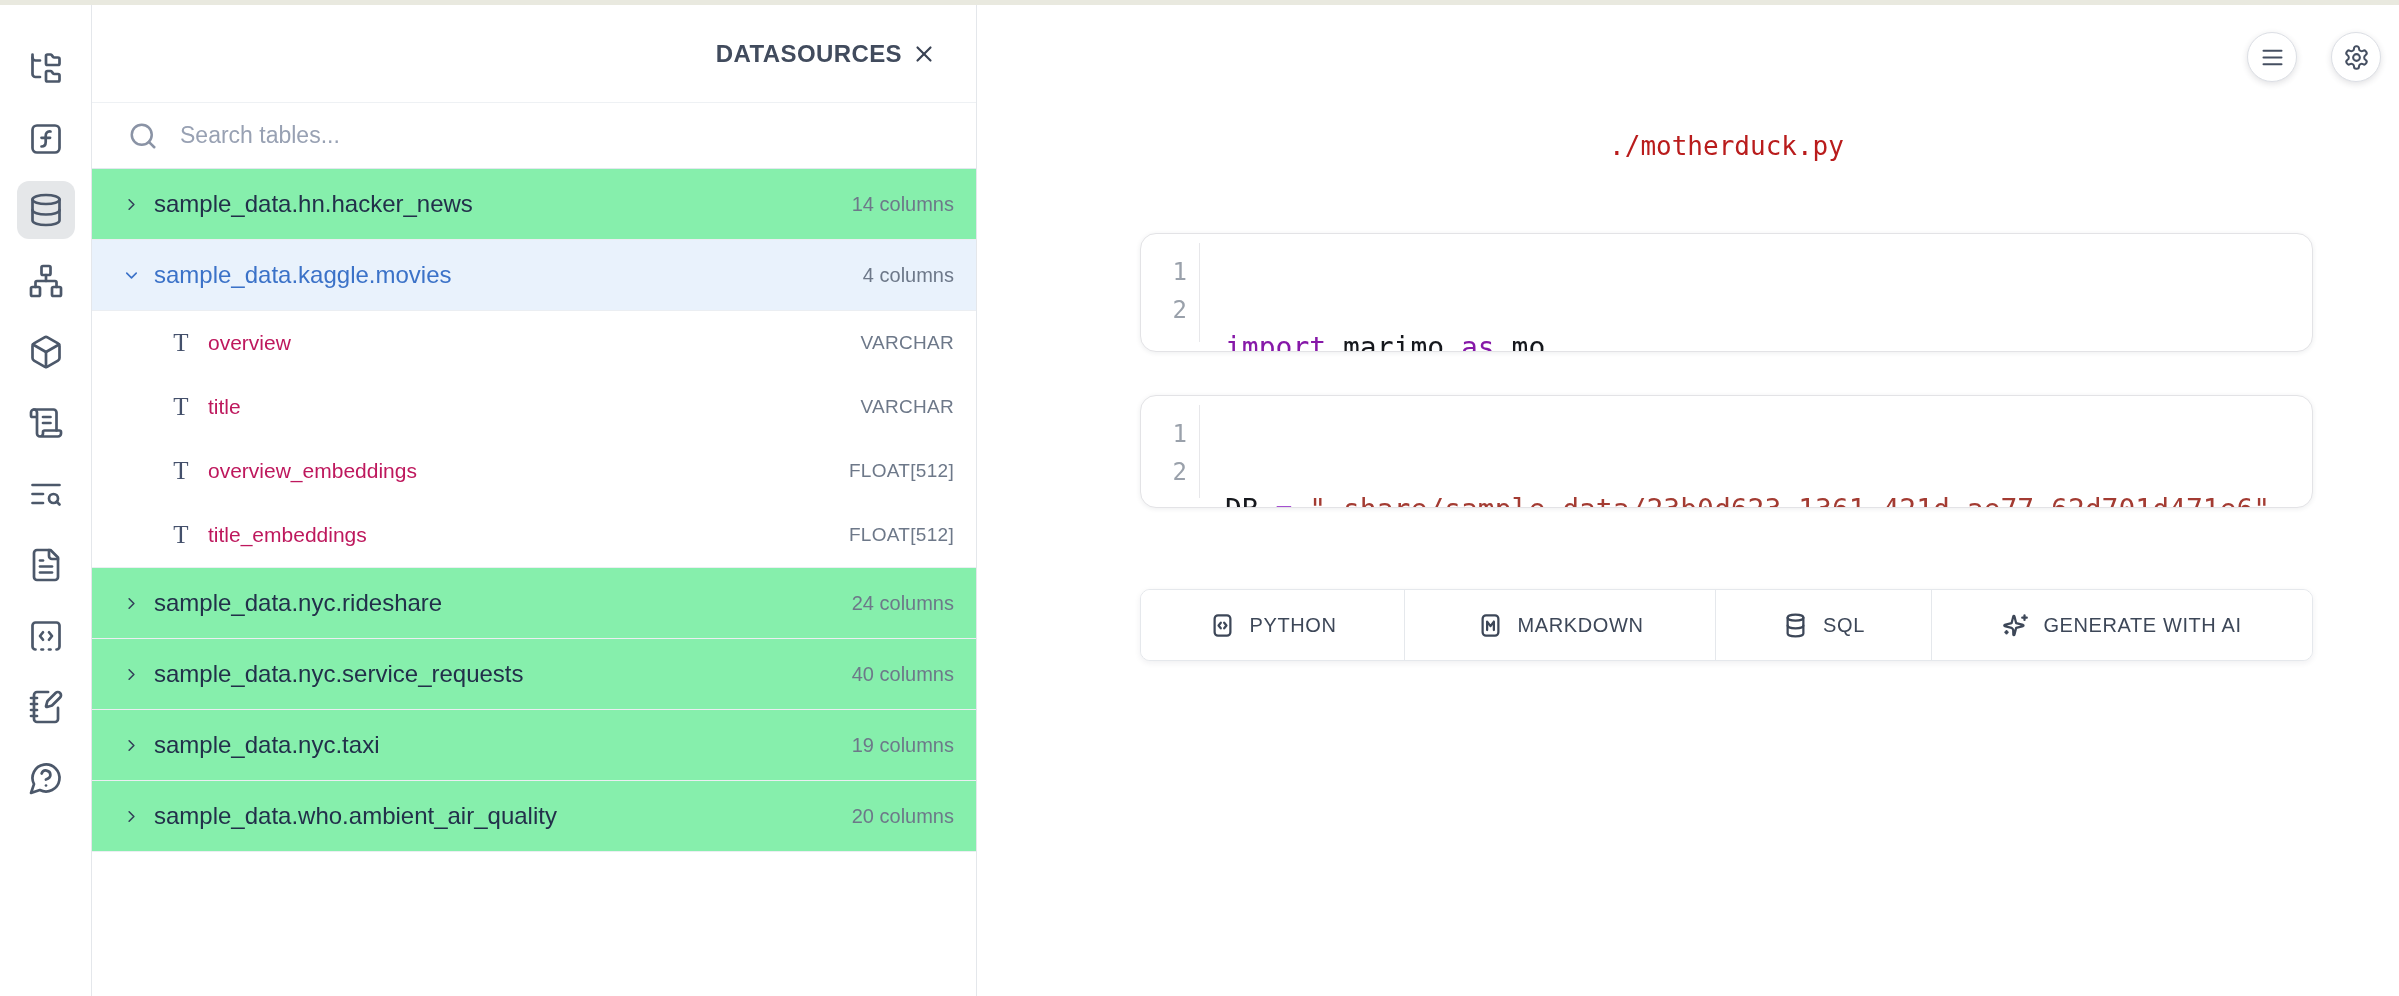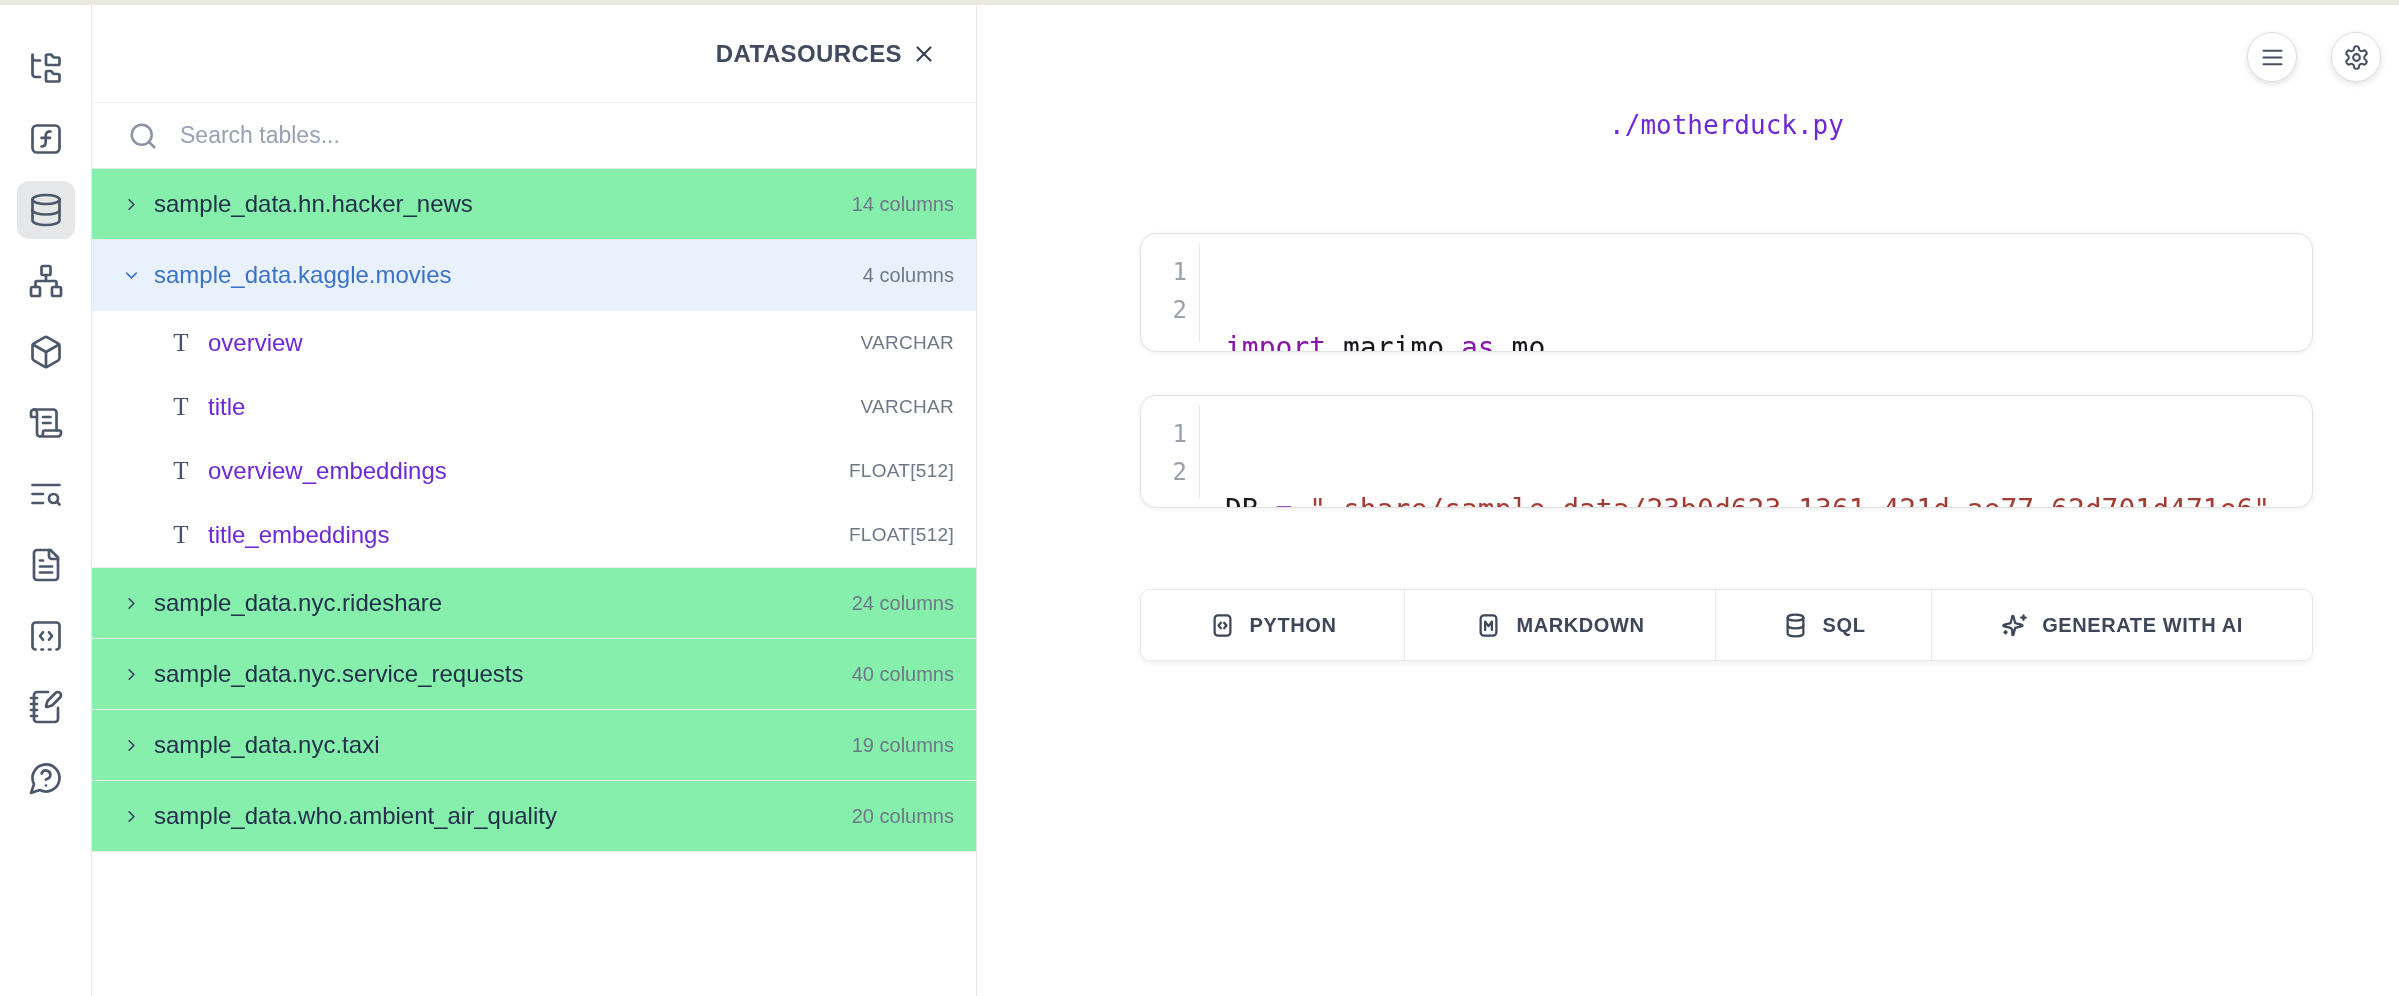--- a/index.html
+++ b/index.html
@@ -32,53 +32,53 @@
   .trow .chev svg { width:19px; height:19px; fill:none; stroke:#33405a; stroke-width:2; stroke-linecap:round; stroke-linejoin:round; }
   .trow .tname { margin-left:10px; font-size:24px; color:#22304a; flex:1; white-space:nowrap; overflow:hidden; }
   .trow .tmeta { font-size:20px; color:#6d7889; flex:none; }
   .trow.selected { background:#e9f2fc; }
   .trow.selected .tname { color:#3b72c8; }
   .trow.selected .chev svg { stroke:#3b72c8; }
 
   .cols-group { border-bottom:1px solid #ebeef2; }
   .crow { height:64px; display:flex; align-items:center; padding:0 22px 0 74px; cursor:pointer; }
   .crow .ticon { width:30px; flex:none; font-family:"Liberation Serif",serif; font-size:25px; color:#44506b; text-align:center; }
-  .crow .cname { flex:1; margin-left:12px; font-size:24px; color:#6d28d9; white-space:nowrap; }
+  .crow .cname { flex:1; margin-left:12px; font-size:21px; color:#be185d; white-space:nowrap; }
   .crow .ctype { font-size:19px; color:#6d7889; letter-spacing:.3px; flex:none; }
 
   
   .main { position:absolute; left:978px; top:5px; right:0; bottom:0; background:#fff; }
 
   .top-actions { position:absolute; top:27px; right:18px; display:flex; gap:34px; }
   .circle-btn { width:50px; height:50px; border-radius:50%; background:#fff; border:1px solid #dcdfe5;
     box-shadow:0 2px 6px rgba(40,45,60,.14); display:flex; align-items:center; justify-content:center; cursor:pointer; }
   .circle-btn svg { width:27px; height:27px; fill:none; stroke:#454f61; stroke-width:1.8; stroke-linecap:round; stroke-linejoin:round; }
 
-  .filename { position:absolute; top:105px; left:162px; width:1173px; text-align:center;
-    font-family:"DejaVu Sans Mono","Liberation Mono",monospace; font-size:26px; color:#6d28d9; }
+  .filename { position:absolute; top:126px; left:162px; width:1173px; text-align:center;
+    font-family:"DejaVu Sans Mono","Liberation Mono",monospace; font-size:26px; color:#b91c1c; }
 
   .cell { position:absolute; left:162px; width:1173px; background:#fff; border:1px solid #e3e3e6; border-radius:16px;
     box-shadow:0 1px 5px rgba(30,35,50,.08); overflow:hidden; }
   .cell-1 { top:228px; height:119px; }
   .cell-2 { top:390px; height:113px; }
   .codewrap { display:flex; height:100%; }
   .gutter { width:59px; flex:none; text-align:right; padding:10px 12px 0 0; margin:9px 0; border-right:1px solid #e7e7ea;
     font-family:"DejaVu Sans Mono","Liberation Mono",monospace; font-size:24px; line-height:38px; color:#9aa1ab; }
   .code { flex:1; padding:19px 0 0 25px; font-family:"DejaVu Sans Mono","Liberation Mono",monospace; font-size:28px; line-height:38px; white-space:pre; color:#16181d; }
   .tk-kw { color:#8618a8; font-weight:normal; }
   .tk-pl { color:#16181d; }
   .tk-str { color:#a33b32; }
   .tk-op { color:#a44fd0; }
 
   .addrow { position:absolute; left:162px; top:584px; width:1173px; height:72px; background:#fff;
     border:1px solid #e5e8ec; border-radius:10px; box-shadow:0 2px 6px rgba(30,35,50,.07); display:flex; overflow:hidden; }
   .addbtn { display:flex; align-items:center; justify-content:center; gap:14px; border-right:1px solid #e5e8ec; cursor:pointer; background:#fff; }
   .addbtn:last-child { border-right:none; flex:1; }
   .addbtn svg { width:27px; height:27px; fill:none; stroke:#3d4758; stroke-width:2; stroke-linecap:round; stroke-linejoin:round; flex:none; }
-  .addbtn .lbl { font-size:20px; font-weight:700; letter-spacing:.6px; color:#3d4758; white-space:nowrap; }
+  .addbtn .lbl { font-size:20px; font-weight:400; letter-spacing:.6px; color:#3d4758; white-space:nowrap; }
   .w-python { width:264px; } .w-markdown { width:311px; } .w-sql { width:216px; }
 </style>
 </head>
 <body>
 
 <div class="top-strip"></div>
 
 <nav class="activity-bar">
   <div class="ab-item">
     <svg viewBox="0 0 24 24">

